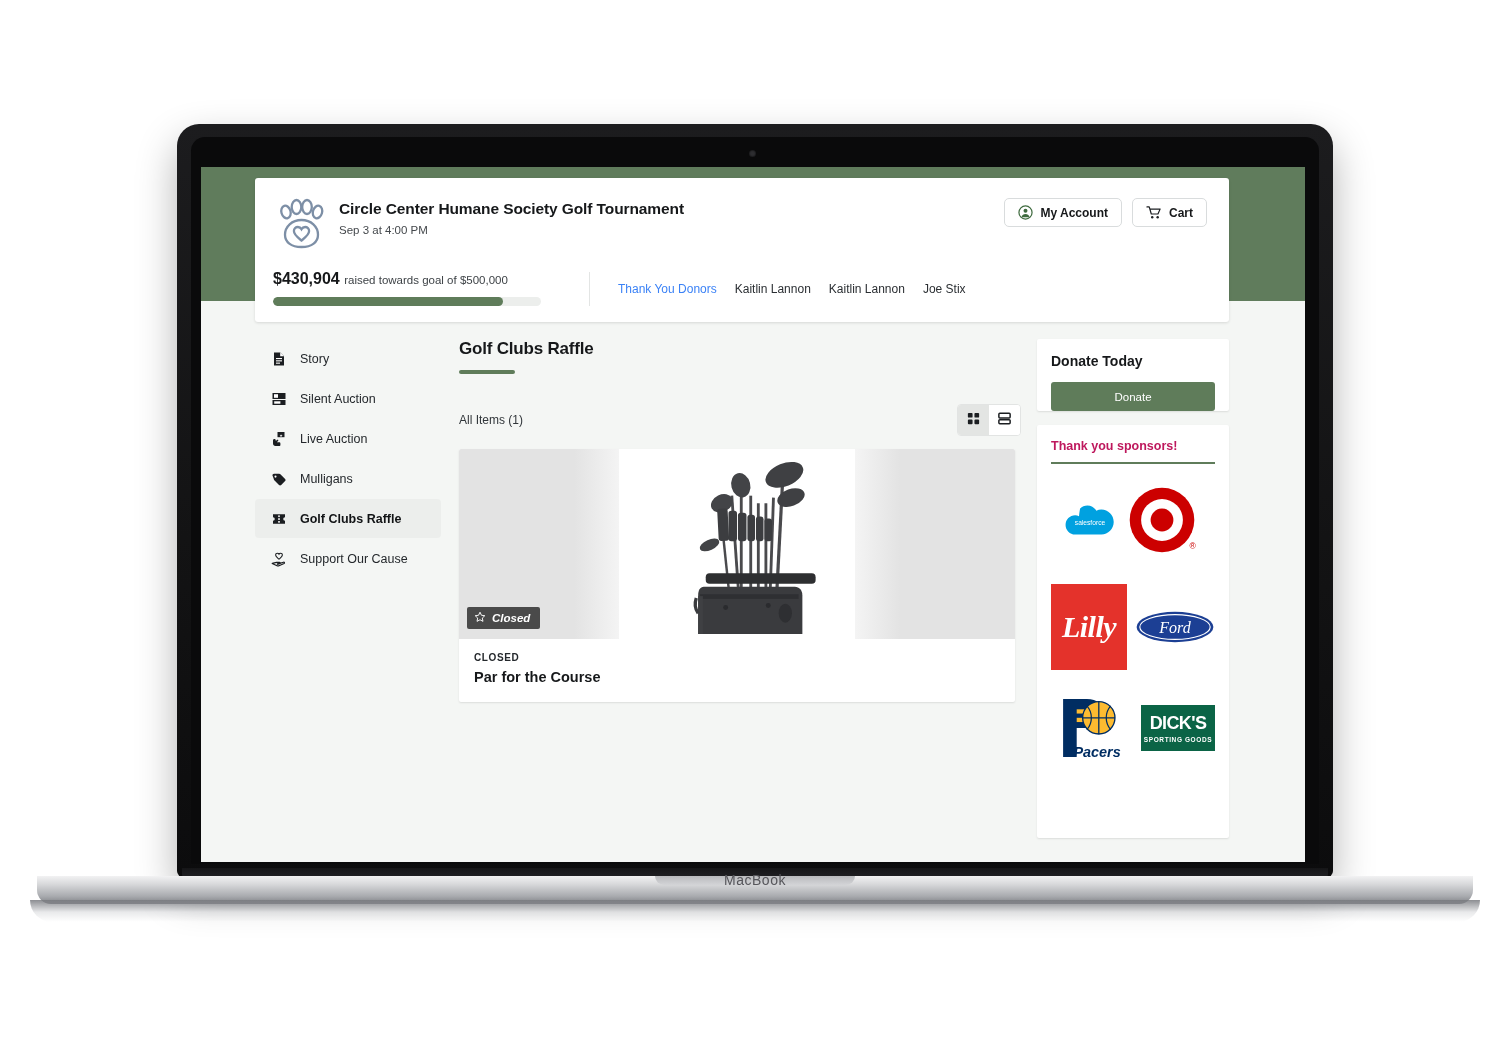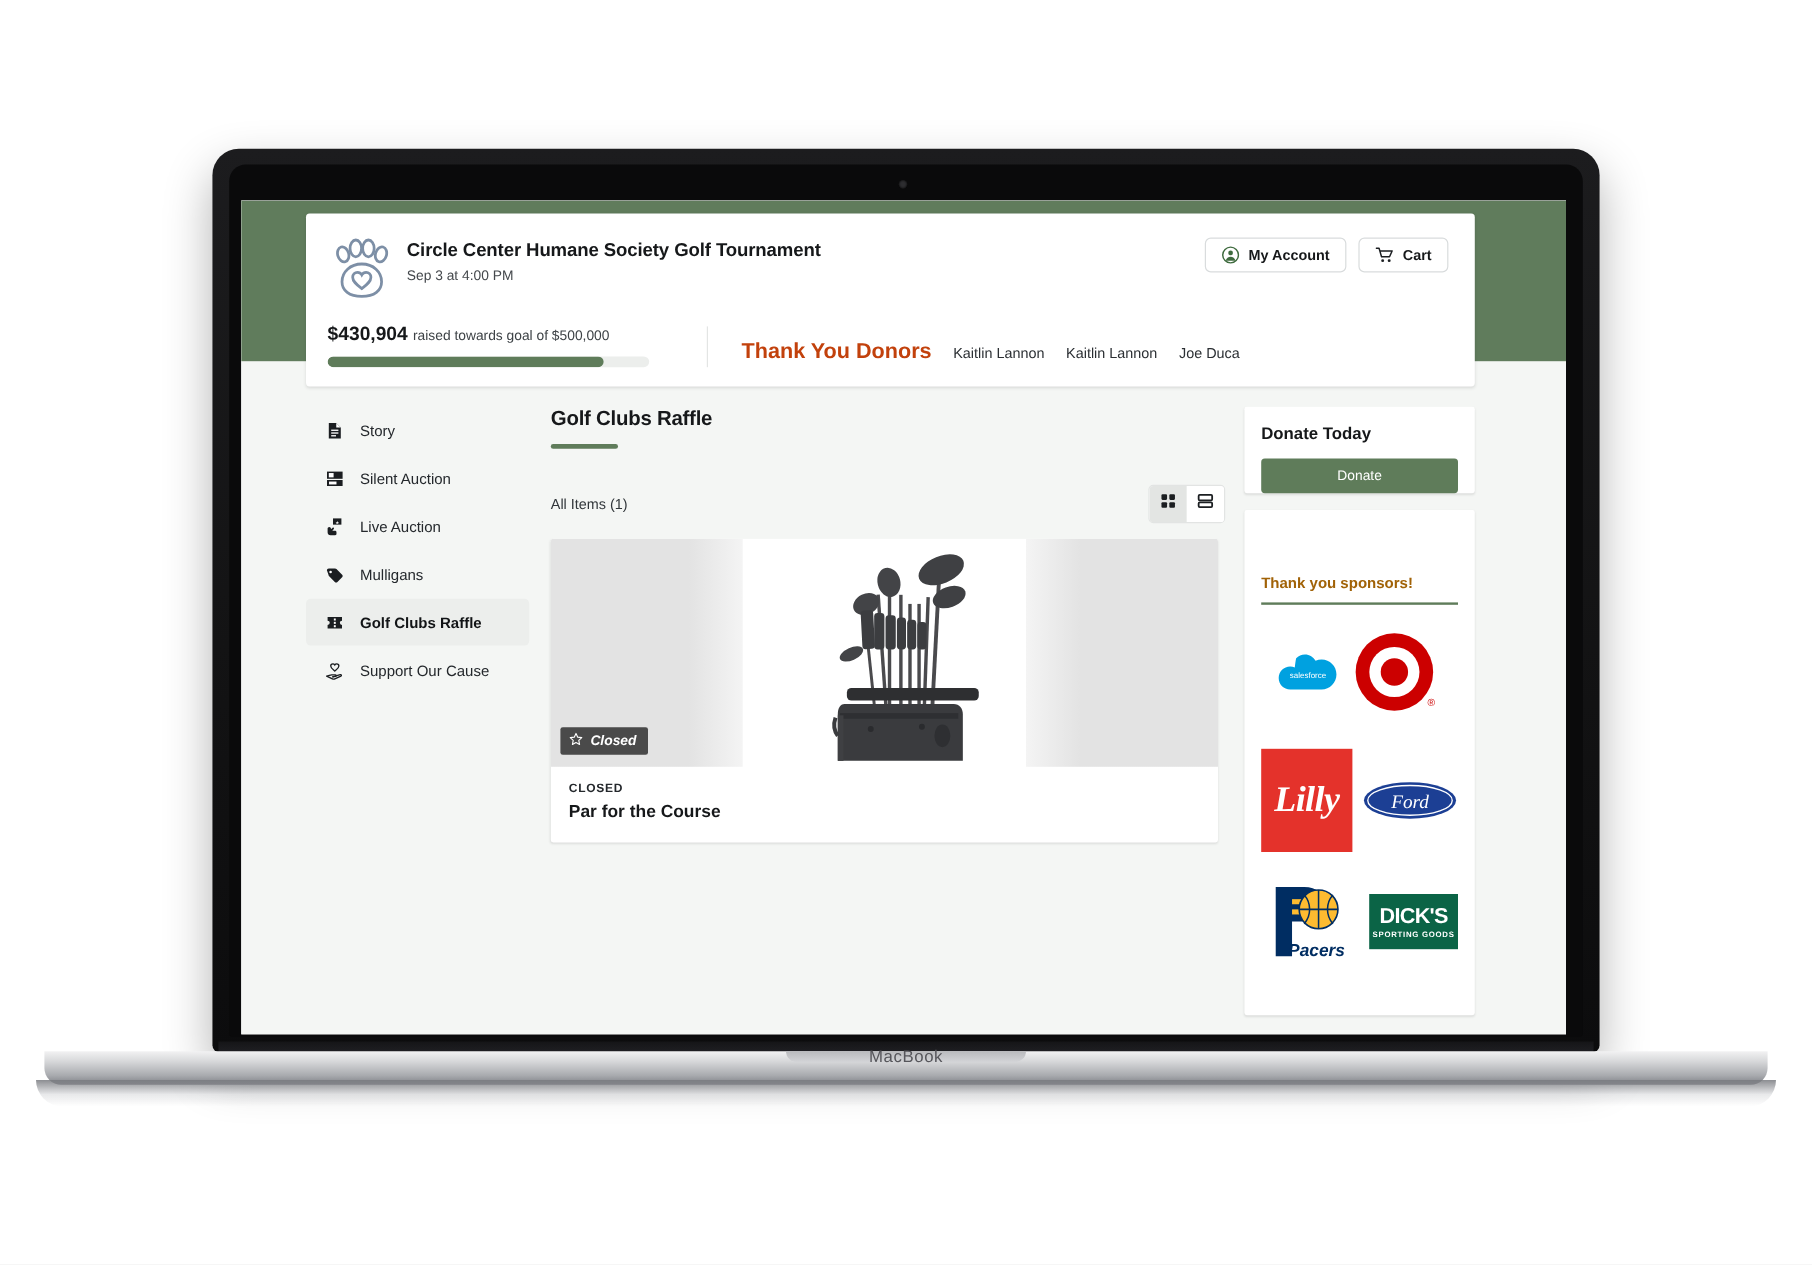--- a/index.html
+++ b/index.html
@@ -111,21 +111,21 @@
     margin-top: 9px; width: 268px; height: 9px;
     background: #eceeec; border-radius: 5px; overflow: hidden;
   }
   .progress-fill { height: 100%; background: #5f7c5a; border-radius: 5px; }
   .donors-block {
     margin-left: 26px; padding-left: 28px;
     border-left: 1px solid #e3e5e4;
     display: flex; align-items: baseline; gap: 18px;
     height: 34px; padding-top: 10px;
   }
-  .donors-label { font-size: 18px; font-weight: bold; color: #c2410c; }
+  .donors-label { font-size: 12px; font-weight: normal; color: #3b82f6; }
   .donor-name { font-size: 12px; color: #2b2f33; }
 
   
   .sidebar { position: absolute; left: 54px; top: 172px; width: 186px; }
   .nav-item {
     display: flex; align-items: center; gap: 13px;
     height: 39px; padding: 0 12px 0 15px;
     border-radius: 4px; cursor: pointer;
     margin-bottom: 1px;
   }
@@ -173,21 +173,21 @@
   .rail-card { background: #fff; border-radius: 2px; box-shadow: 0 1px 2px rgba(0,0,0,.10); }
   .donate-card { padding: 14px 14px 0 14px; }
   .donate-head { font-size: 14px; font-weight: bold; color: #16181a; }
   .donate-btn {
     margin-top: 13px; width: 100%; height: 29px;
     background: #5f7c5a; color: #fff;
     border: none; border-radius: 3px; cursor: pointer;
     font-size: 11.5px; font-family: "Liberation Sans", sans-serif;
   }
   .sponsor-card { margin-top: 14px; padding: 14px 14px 20px 14px; min-height: 413px; }
-  .sponsor-head { font-size: 12.5px; font-weight: bold; color: #a16207; padding-bottom: 9px; margin-top: 40px; }
+  .sponsor-head { font-size: 12.5px; font-weight: bold; color: #be185d; padding-bottom: 9px; }
   .sponsor-rule { height: 2px; background: #5f7c5a; width: 100%; }
   .sponsor-grid { margin-top: 18px; }
   .sp-row { display: flex; align-items: center; justify-content: center; gap: 8px; margin-bottom: 24px; }
 
   
   .lg-sf { width: 52px; height: 34px; display:flex; align-items:center; justify-content:center; }
   .lg-target { width: 78px; height: 78px; }
   .lg-lilly { width: 78px; height: 86px; background: #e4322b; display: flex; align-items: center; justify-content: center; }
   .lg-lilly span { color:#fff; font-family:"Liberation Serif", serif; font-style: italic; font-size: 30px; font-weight: bold; letter-spacing:-.5px; }
   .lg-ford { width: 80px; height: 34px; }
@@ -257,21 +257,21 @@
               <span class="sub">raised towards goal of $500,000</span>
             </div>
             <div class="progress-track">
               <div class="progress-fill" id="progress-fill" style="width: 86%;"></div>
             </div>
           </div>
           <div class="donors-block">
             <span class="donors-label">Thank You Donors</span>
             <span class="donor-name">Kaitlin Lannon</span>
             <span class="donor-name">Kaitlin Lannon</span>
-            <span class="donor-name">Joe Duca</span>
+            <span class="donor-name">Joe Stix</span>
           </div>
         </div>
       </div>
 
       <div class="sidebar">
         <div class="nav-item">
           <span class="nav-icon">
             <svg viewBox="0 0 16 16" width="16" height="16">
                 <path d="M3 1.5h6.2L13 5.3V14.5H3z" fill="#1b1e21"></path>
                 <path d="M9.2 1.5V5.3H13" fill="#fff"></path>

